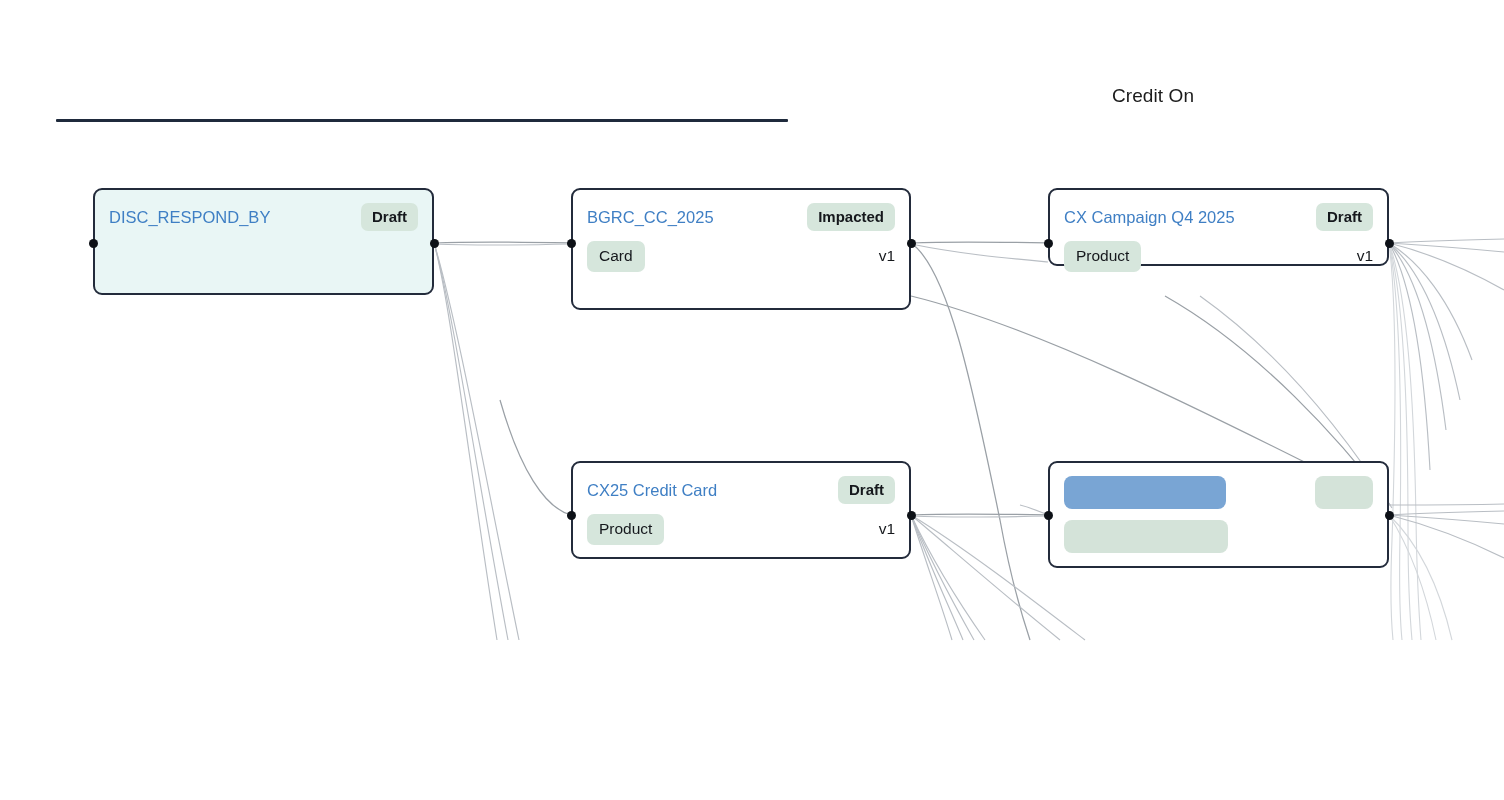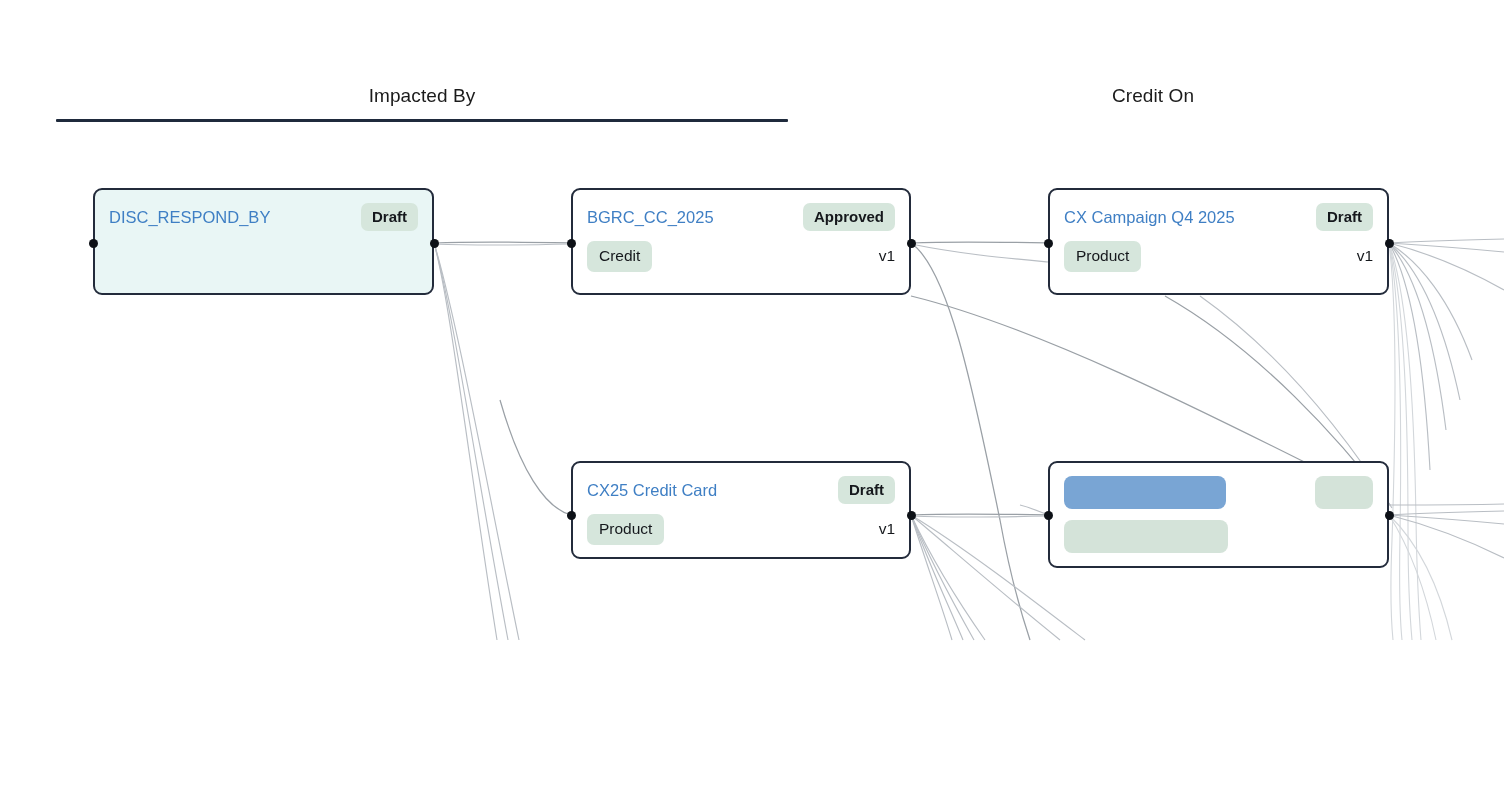--- a/index.html
+++ b/index.html
@@ -151,21 +151,20 @@
     height: 9px;
     border-radius: 50%;
     background: #0d1117;
   }
 </style>
 </head>
 <body>
 
 <div id="canvas">
 
-  <div class="col-header" style="left:56px; top:85px; width:732px;">Impacted By</div>
   <div class="col-rule" style="left:56px; top:119px; width:732px;"></div>
 
   <div class="col-header" style="left:1048px; top:85px; width:210px;">Credit On</div>
 
   <svg id="edges" viewBox="0 0 1504 800" preserveAspectRatio="none">
 
     <path class="edge" d="M434,243 C480,241 525,242 571,243"></path>
     <path class="edge-faint" d="M434,244 C485,246 530,245 571,244"></path>
 
     <path class="edge-faint" d="M434,243 C450,300 470,470 497,640"></path>
@@ -220,34 +219,34 @@
 
   <div class="node tinted" style="left:93px; top:188px; width:341px; height:107px;">
     <div class="node-row top">
       <span class="node-title">DISC_RESPOND_BY</span>
       <span class="status-badge">Draft</span>
     </div>
   </div>
   <div class="port" style="left:89px; top:239px;"></div>
   <div class="port" style="left:430px; top:239px;"></div>
 
-  <div class="node" style="left:571px; top:188px; width:340px; height:107px;padding-left:31px;">
+  <div class="node" style="left:571px; top:188px; width:340px; height:122px;padding-left:31px;">
     <div class="node-row top">
       <span class="node-title">BGRC_CC_2025</span>
-      <span class="status-badge">Approved</span>
+      <span class="status-badge">Impacted</span>
     </div>
     <div class="node-row bottom">
-      <span class="type-badge">Credit</span>
+      <span class="type-badge">Card</span>
       <span class="version-text">v1</span>
     </div>
   </div>
   <div class="port" style="left:567px; top:239px;"></div>
   <div class="port" style="left:907px; top:239px;"></div>
 
-  <div class="node" style="left:1048px; top:188px; width:341px; height:107px;">
+  <div class="node" style="left:1048px; top:188px; width:341px; height:78px;">
     <div class="node-row top">
       <span class="node-title">CX Campaign Q4 2025</span>
       <span class="status-badge">Draft</span>
     </div>
     <div class="node-row bottom">
       <span class="type-badge">Product</span>
       <span class="version-text">v1</span>
     </div>
   </div>
   <div class="port" style="left:1044px; top:239px;"></div>

